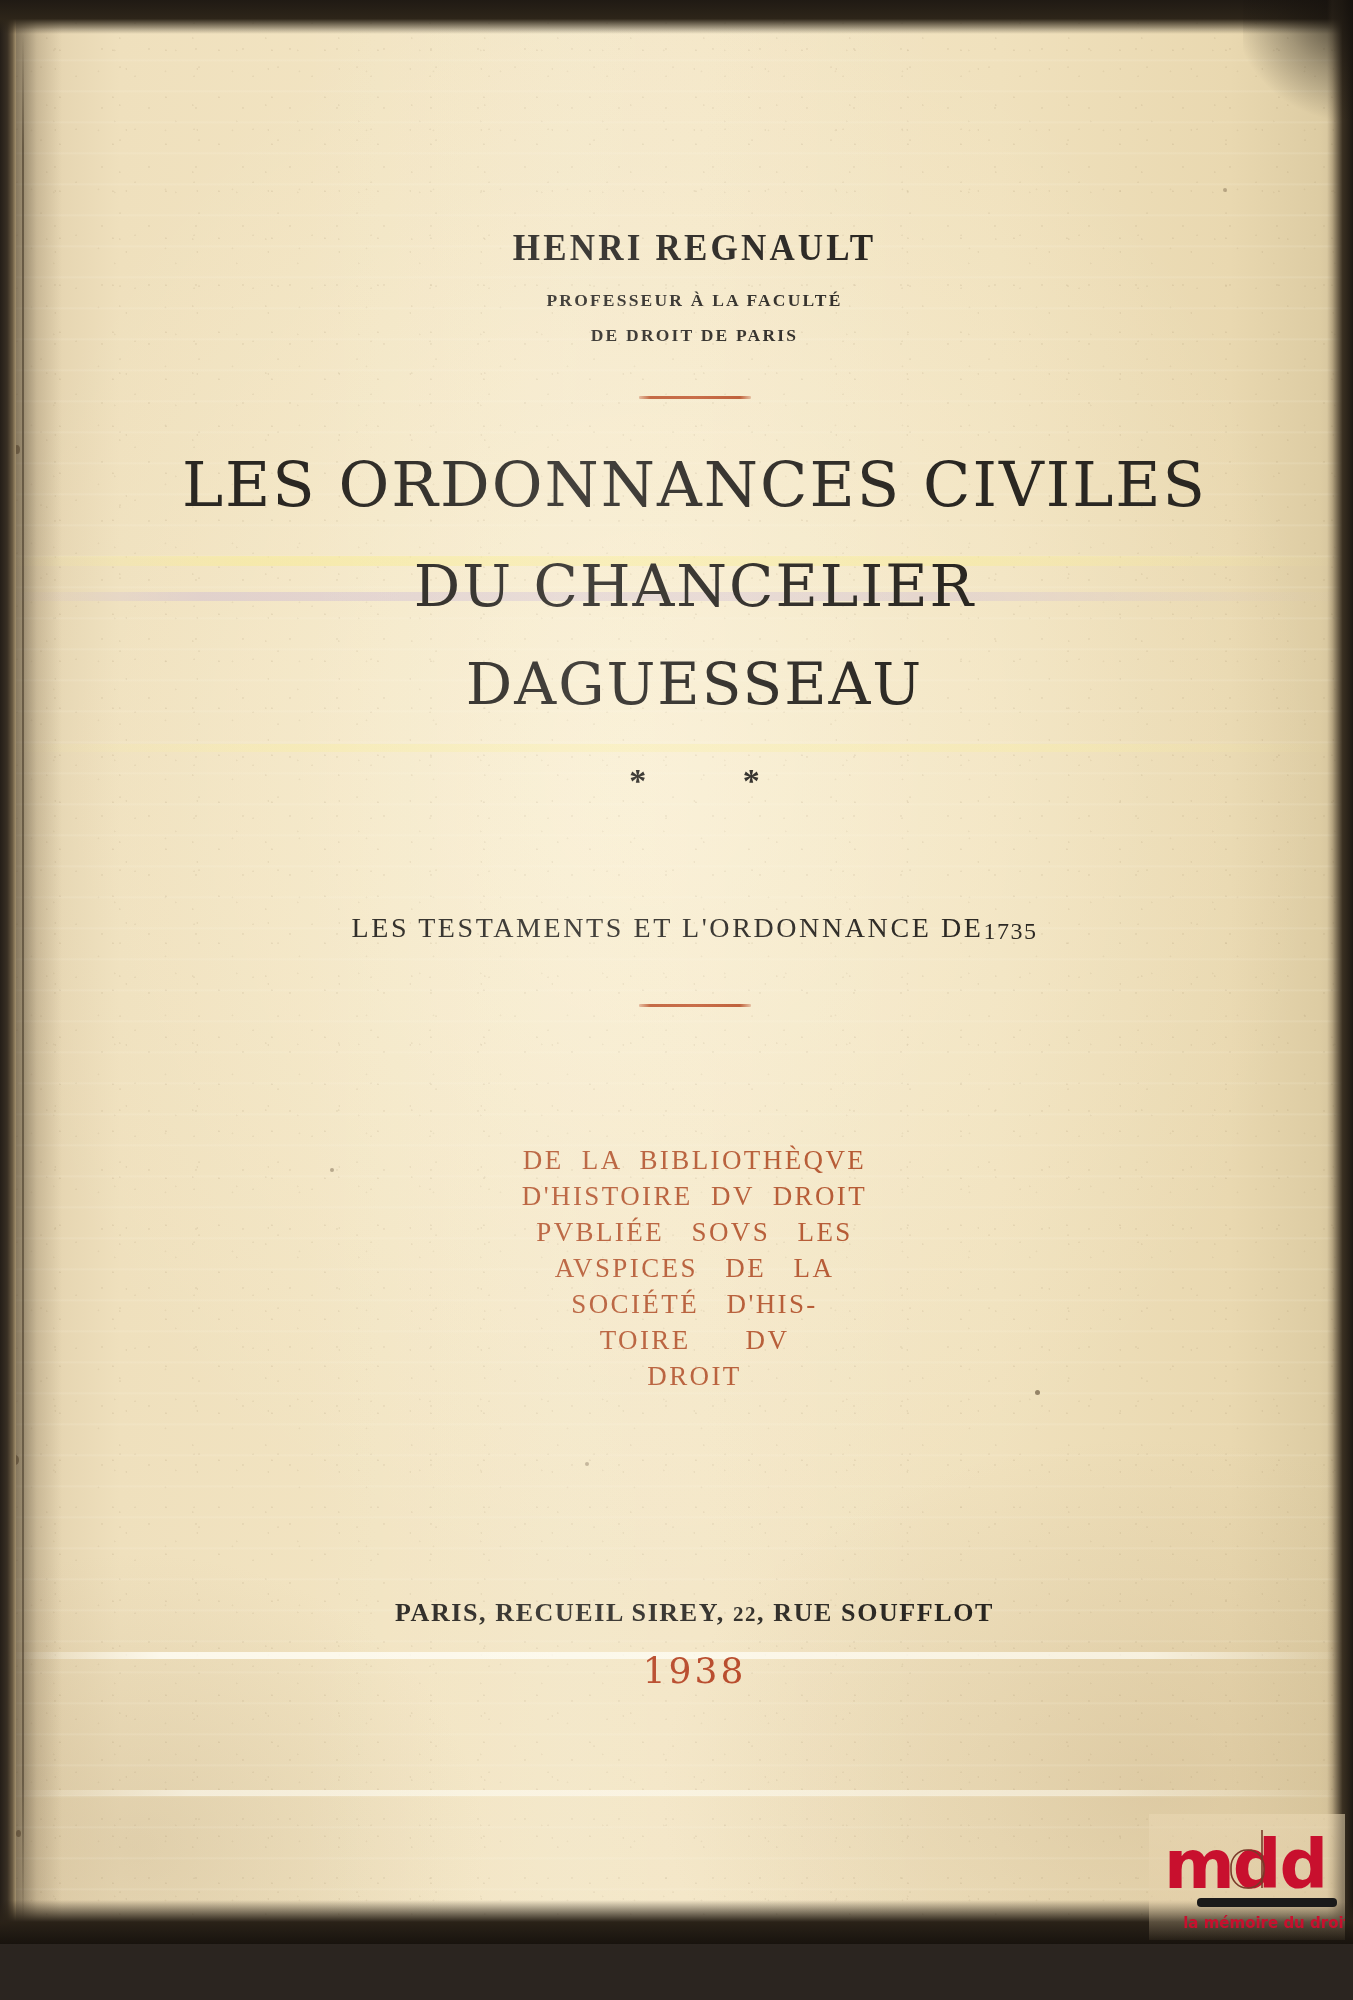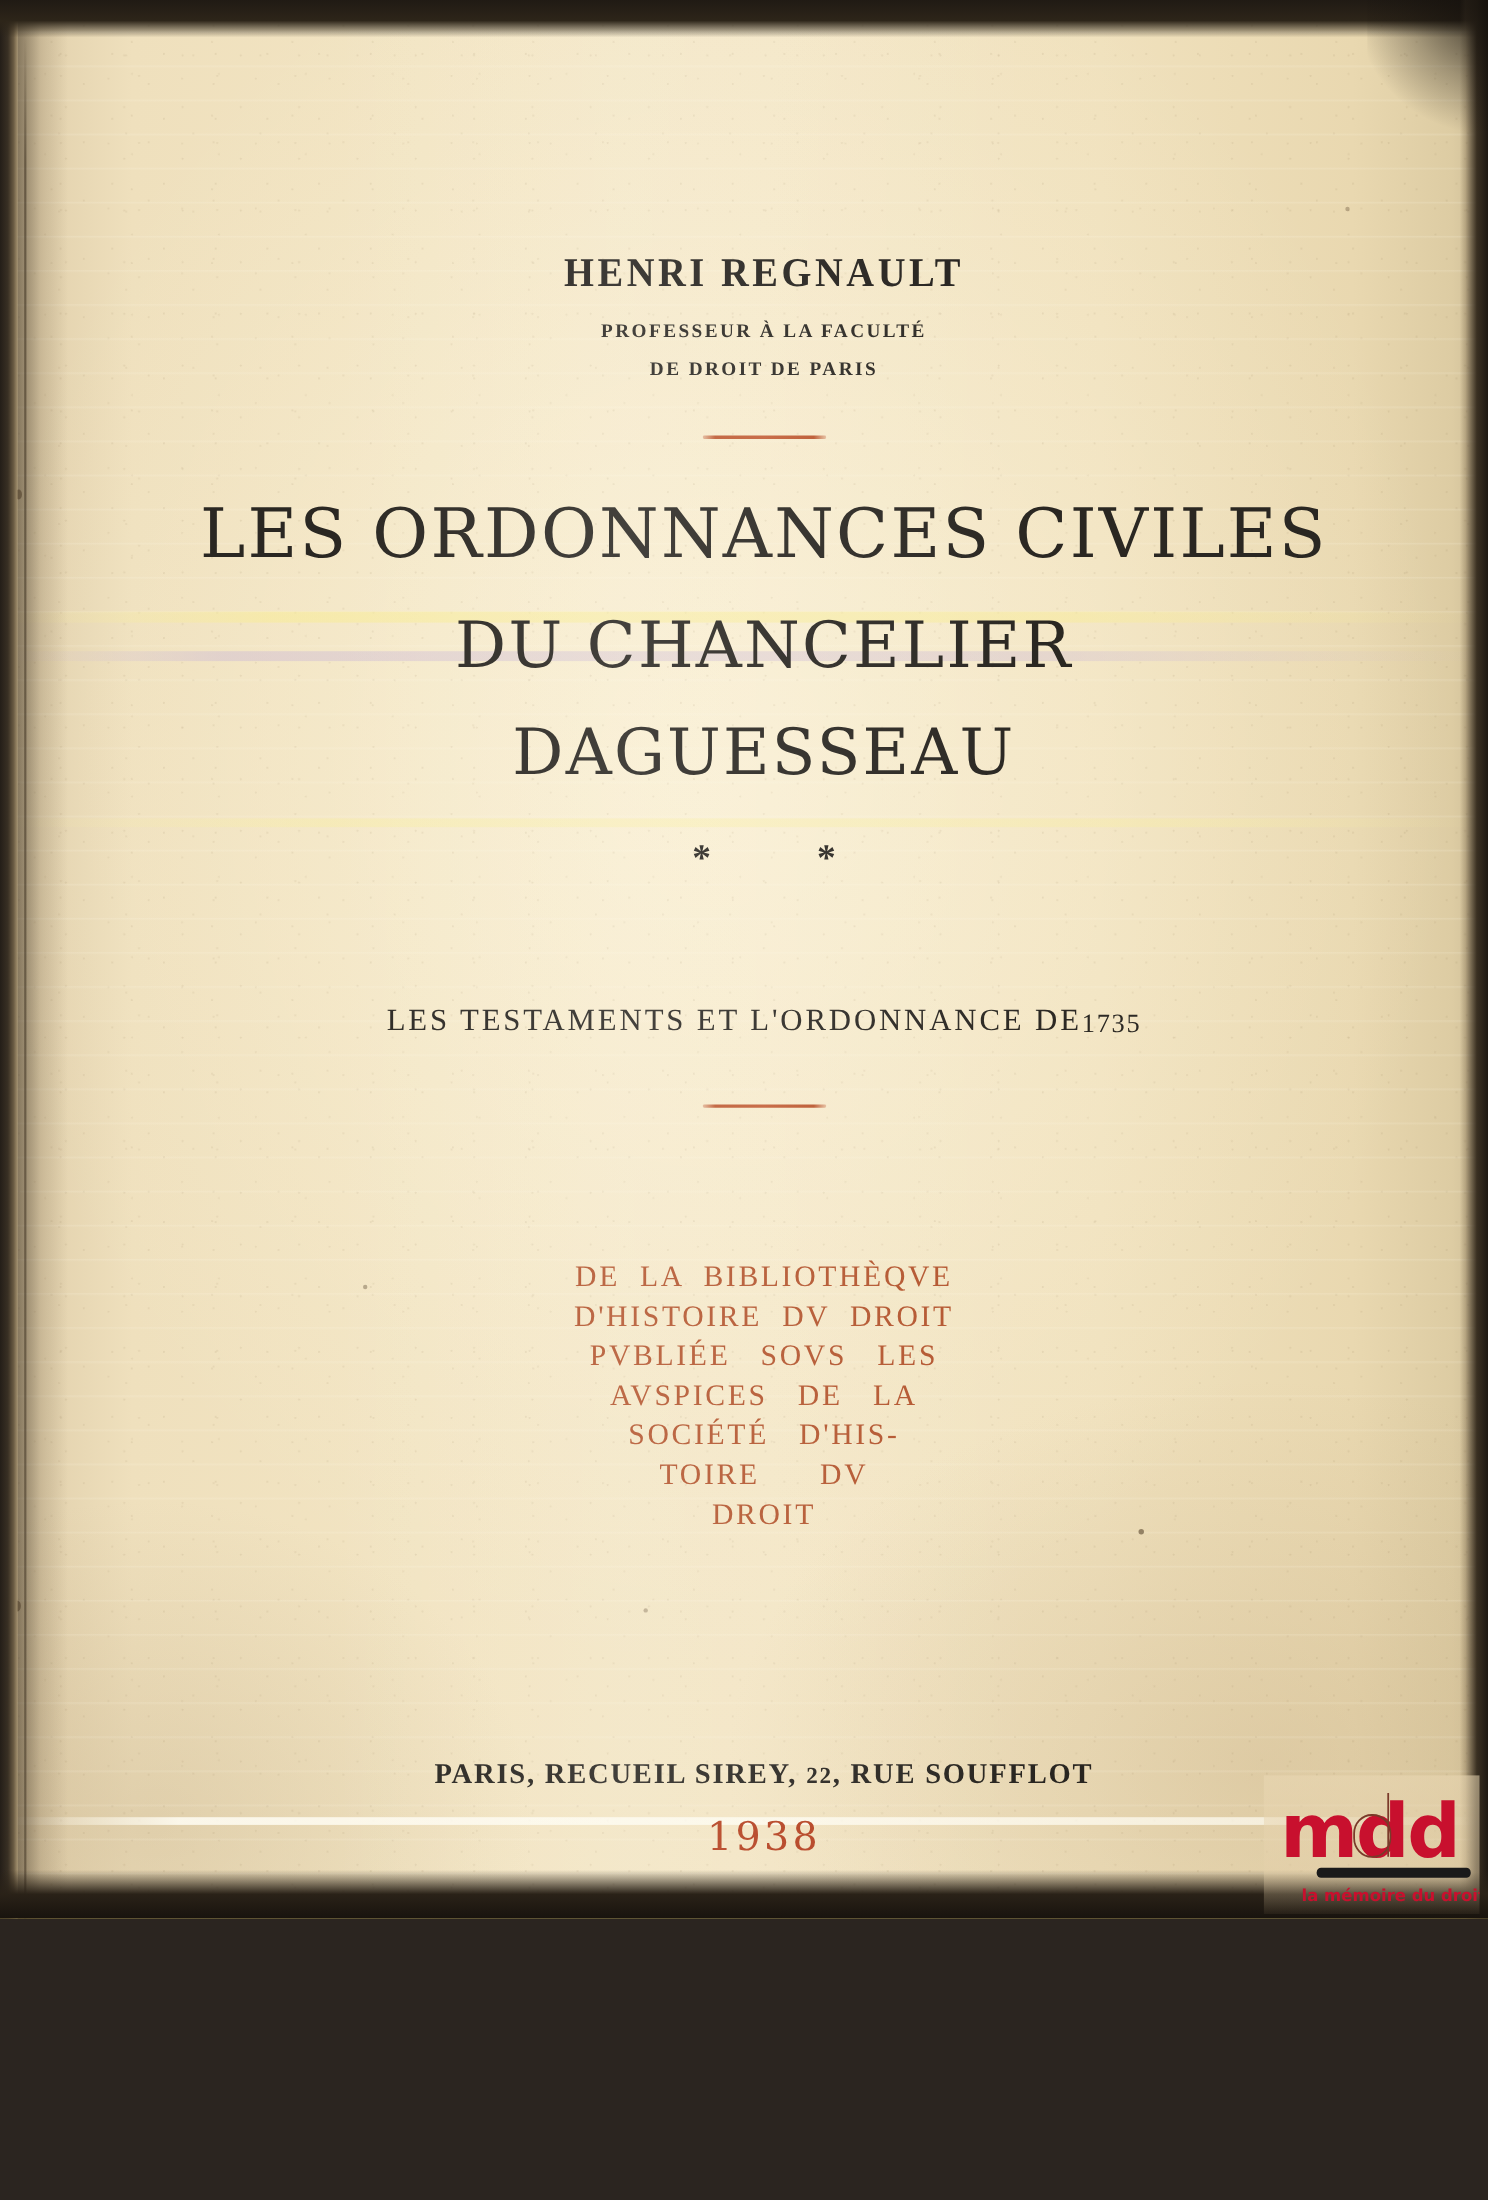--- a/index.html
+++ b/index.html
@@ -4,23 +4,23 @@
 <title>Title page</title>
 <style>
   html, body {
     margin: 0;
     padding: 0;
     background: #2b2520;
   }
   .page {
     position: relative;
     width: 1353px;
-    height: 1744px;
+    height: 1944px;
     overflow: hidden;
-    background: #fde047;
+    background: #fef9c3;
     font-family: "Liberation Serif", "DejaVu Serif", serif;
   }
 
   
   .paper-base {
     position: absolute;
     inset: 0;
     background:
       linear-gradient(90deg,
         #cbbd9c 0px, #e3d2ae 40px, #efe0bd 120px,

